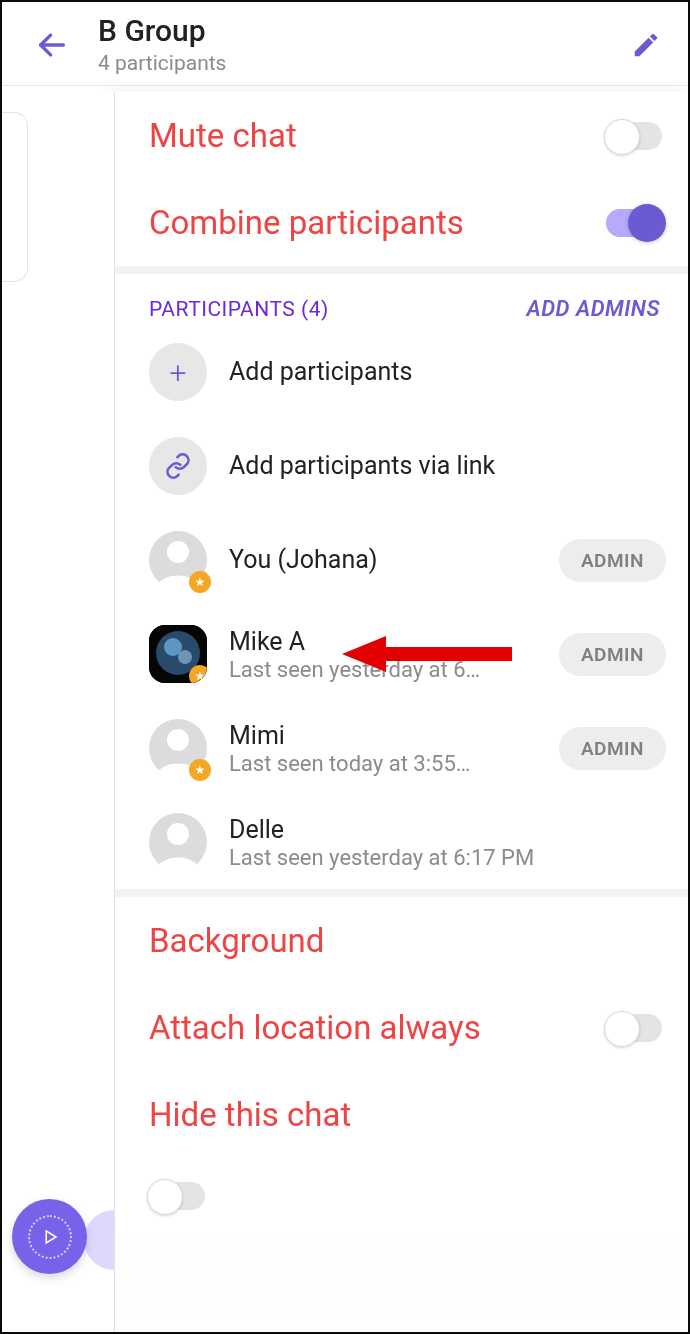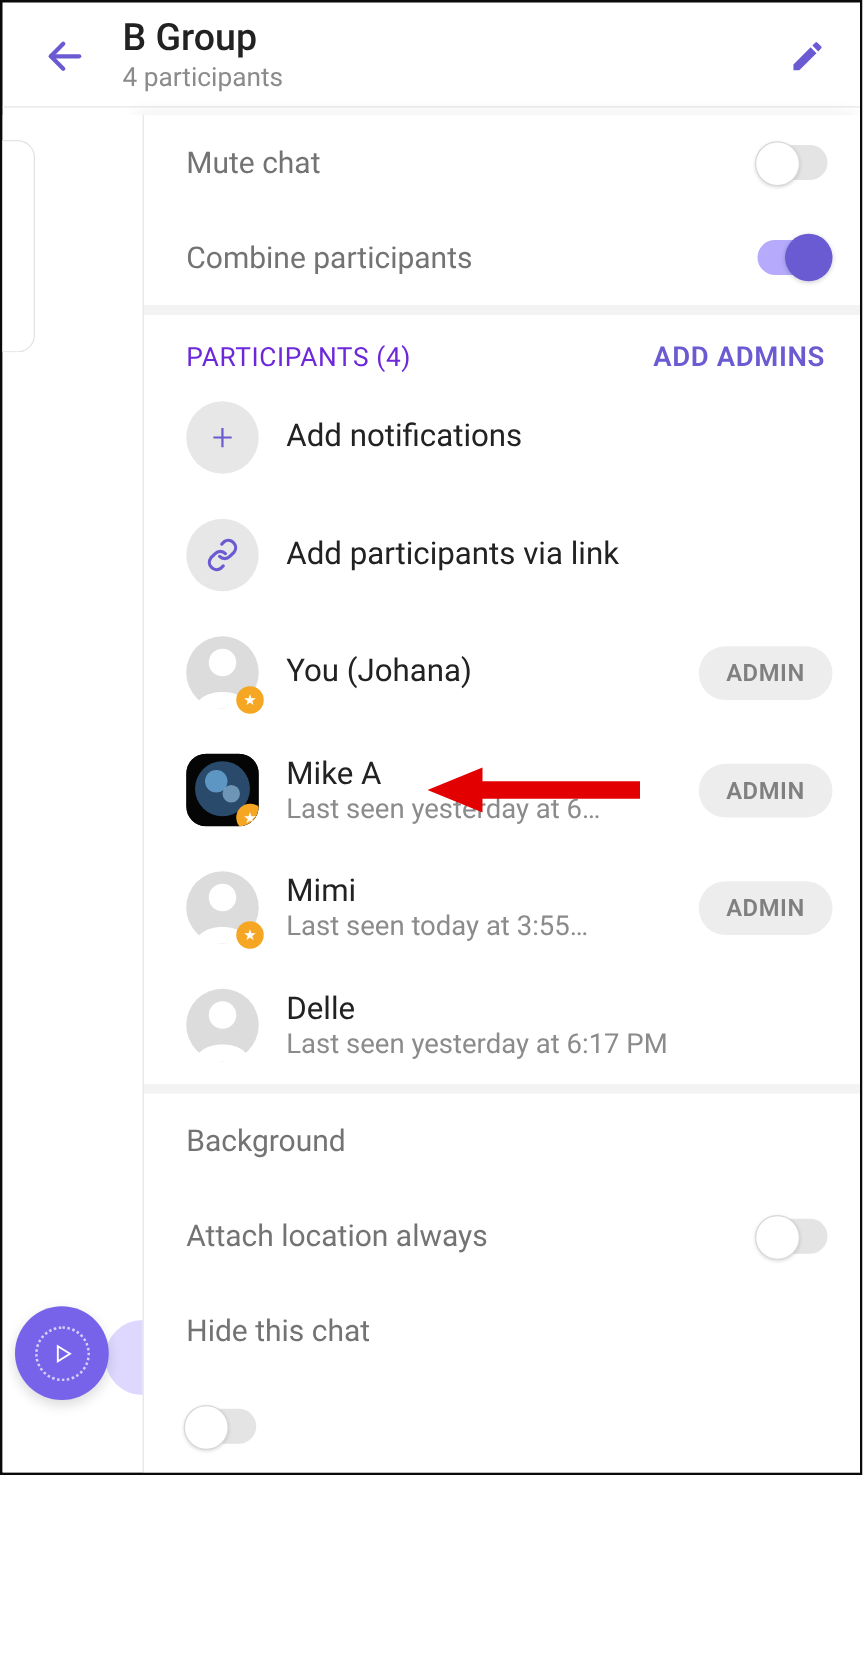--- a/index.html
+++ b/index.html
@@ -1,17 +1,17 @@
 <!DOCTYPE html>
 <html><head>
 <meta charset="utf-8">
 <style>
   * { box-sizing: border-box; margin: 0; padding: 0; }
   html, body { width: 690px; height: 1334px; font-family: -apple-system, BlinkMacSystemFont, "Segoe UI", Roboto, Arial, sans-serif; background:#fff; }
-  .frame { width: 690px; height: 1180px; position: relative; border: 2px solid #0a0a0a; overflow: hidden; }
+  .frame { width: 690px; height: 1334px; position: relative; border: 2px solid #0a0a0a; overflow: hidden; }
 
   
   .hdr { display:flex; align-items:center; padding:12px 20px 10px 28px; border-bottom:1px solid #e6e6e6; }
   .hdr .back { width:44px; height:44px; display:flex; align-items:center; justify-content:center; color:#6b5bd2; cursor:pointer; margin-right:24px; }
   .hdr .titles { flex:1; }
   .hdr .title { font-size:30px; font-weight:500; color:#222; line-height:1.1; }
   .hdr .sub { font-size:21px; color:#8b8b8b; margin-top:4px; }
   .hdr .edit { width:44px; height:44px; display:flex; align-items:center; justify-content:center; color:#6b5bd2; cursor:pointer; }
 
   
@@ -19,35 +19,35 @@
   .left-sliver { width:112px; height:100%; position:relative; background:#fff; }
   .tab-stub { position:absolute; top:20px; left:-2px; width:28px; height:170px; border:1px solid #e3e3e3; border-left:none; border-radius:0 14px 14px 0; background:#fff; }
   .play-fab { position:absolute; left:10px; bottom:58px; width:75px; height:75px; border-radius:50%; background:#7763ea; display:flex; align-items:center; justify-content:center; box-shadow:0 4px 10px rgba(0,0,0,.15); cursor:pointer; }
   .play-fab .dots { width:44px; height:44px; border:2px dotted rgba(255,255,255,.7); border-radius:50%; display:flex; align-items:center; justify-content:center; }
   .play-fab svg { display:block; }
   .faded-bubble { position:absolute; left:82px; bottom:62px; width:30px; height:60px; border-radius:30px 0 0 30px; background:#ded8ff; }
 
   .panel { flex:1; background:#fdfdfd; border-left:1px solid #e0e0e0; box-shadow:-6px 0 14px rgba(0,0,0,.08); overflow:hidden; }
 
   .row { display:flex; align-items:center; padding:24px 26px 24px 34px; background:#fff; }
-  .row .label { flex:1; font-size:24px; color:#737373; }
+  .row .label { flex:1; font-size:33px; color:#ef4444; }
   .row.no-toggle .label { }
   .sep { height:8px; background:#f3f3f3; }
 
   
   .toggle { width:56px; height:28px; border-radius:14px; position:relative; cursor:pointer; }
   .toggle.off { background:#e4e4e4; }
   .toggle.off::after { content:""; position:absolute; left:-2px; top:-3px; width:34px; height:34px; border-radius:50%; background:#fff; border:1px solid #d8d8d8; box-shadow:0 1px 3px rgba(0,0,0,.15); }
   .toggle.on { background:#b5aafc; }
   .toggle.on::after { content:""; position:absolute; right:-4px; top:-5px; width:38px; height:38px; border-radius:50%; background:#6b5bd2; box-shadow:0 1px 4px rgba(0,0,0,.2); }
 
   
   .section-hdr { display:flex; align-items:center; justify-content:space-between; padding:22px 28px 4px 34px; background:#fff; }
   .section-hdr .secname { font-size:21px; letter-spacing:.5px; color:#6d28d9; }
-  .section-hdr .action { font-size:22px; font-weight:600; color:#6b5bd2; letter-spacing:.5px; cursor:pointer; }
+  .section-hdr .action { font-size:22px; font-weight:600; color:#6b5bd2; letter-spacing:.5px; cursor:pointer;font-style:italic; }
 
   
   .prow { display:flex; align-items:center; padding:18px 22px 18px 34px; background:#fff; cursor:pointer; position:relative; }
   .prow .ava { width:58px; height:58px; border-radius:50%; background:#e7e7e7; display:flex; align-items:center; justify-content:center; color:#6b5bd2; flex-shrink:0; position:relative; }
   .prow .ava.placeholder { background:#dcdcdc; }
   .prow .ava.placeholder svg { display:block; }
   .prow .ava.earth { border-radius:16px; background:#0a0a0a; overflow:hidden; }
   .prow .ava .star { position:absolute; right:-4px; bottom:-4px; width:22px; height:22px; border-radius:50%; background:#f5a623; display:flex; align-items:center; justify-content:center; color:#fff; font-size:12px; }
   .prow .texts { flex:1; margin-left:22px; min-width:0; }
   .prow .pname { font-size:25px; color:#222; line-height:1.2; }
@@ -114,21 +114,21 @@
       <div class="section-hdr">
         <div class="secname">PARTICIPANTS (4)</div>
         <div class="action">ADD ADMINS</div>
       </div>
 
       <div class="prow">
         <div class="ava">
             <span class="add-icon">+</span>
           </div>
         <div class="texts">
-            <div class="pname">Add notifications</div>
+            <div class="pname">Add participants</div>
           </div>
       </div>
 
       <div class="prow">
         <div class="ava link-icon">
           <svg width="28" height="28" viewBox="0 0 24 24" fill="none" stroke="#6b5bd2" stroke-width="2.2" stroke-linecap="round">
               <path d="M10 13a5 5 0 0 0 7 0l3-3a5 5 0 0 0-7-7l-1.5 1.5"></path>
               <path d="M14 11a5 5 0 0 0-7 0l-3 3a5 5 0 0 0 7 7l1.5-1.5"></path>
             </svg>
         </div>

